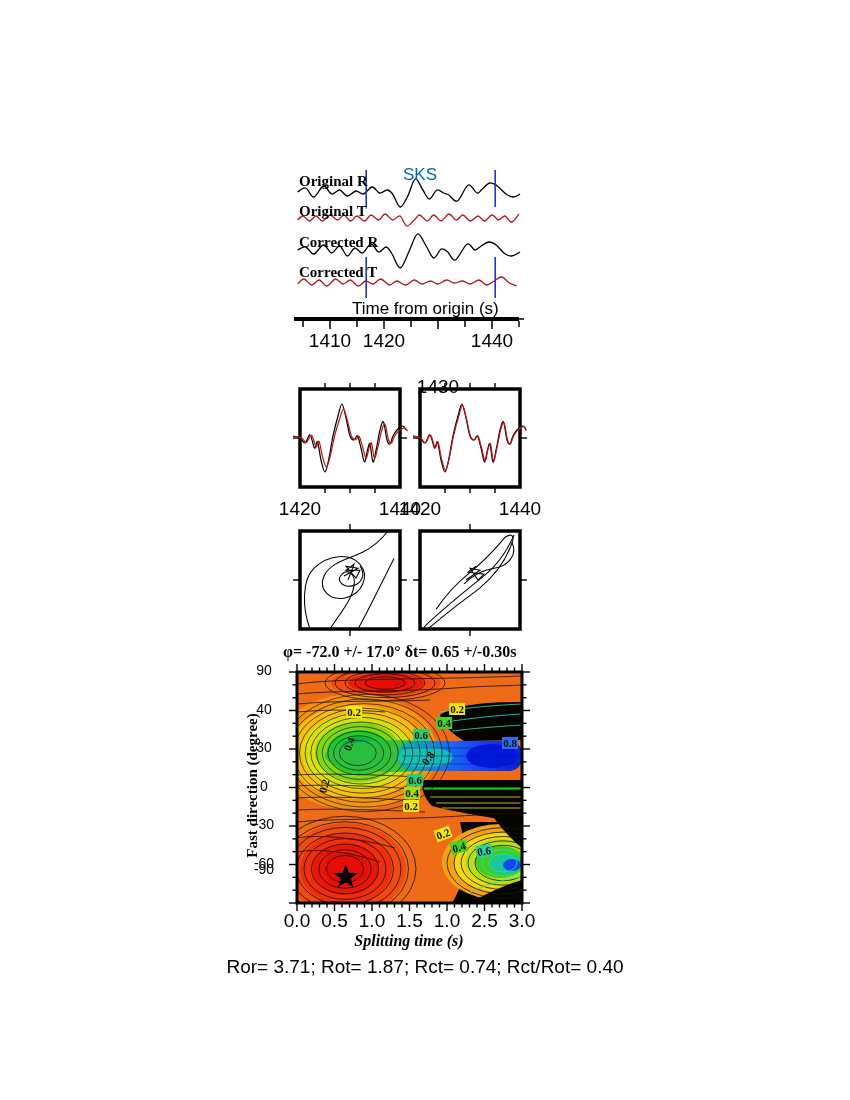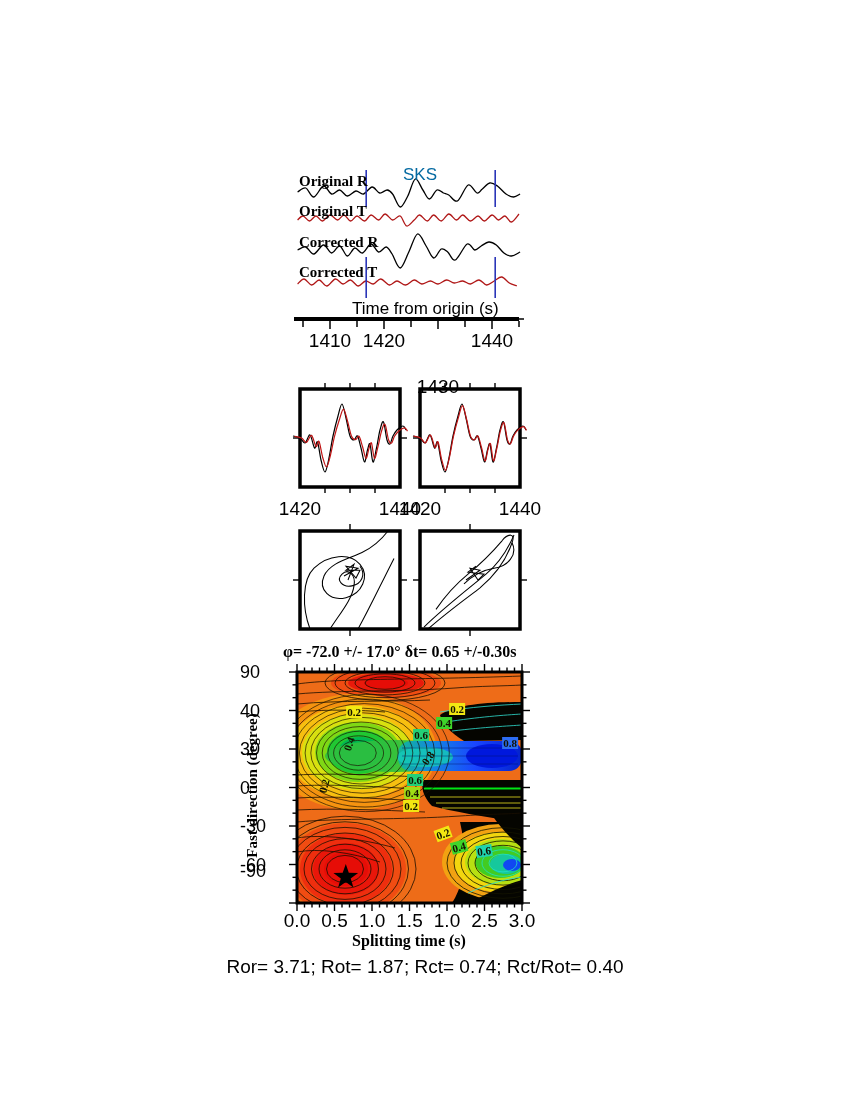--- a/index.html
+++ b/index.html
@@ -4,21 +4,21 @@
 <style>
   html,body{margin:0;padding:0;background:#ffffff;}
   #page{position:relative;width:850px;height:1100px;background:#ffffff;overflow:hidden;
         font-family:"Liberation Sans",sans-serif;color:#000;}
   .abs{position:absolute;}
   .sans{font-family:"Liberation Sans",sans-serif;}
   .serifb{font-family:"Liberation Serif",serif;font-weight:bold;}
   .hdr{width:850px;text-align:center;font-size:17px;white-space:pre;}
   .tracelab{font-family:"Liberation Serif",serif;font-weight:bold;font-size:15px;}
   .ticklab{font-size:19px;text-align:center;}
-  .yticklab{font-size:18px;text-align:left;}
+  .yticklab{font-size:14px;text-align:center;}
   .ctlab{position:absolute;font-family:"Liberation Serif",serif;font-weight:bold;font-size:11px;
          line-height:12px;padding:0 1px;color:#131200;transform-origin:center;}
   svg{position:absolute;left:0;top:0;}
 </style>
 </head>
 <body>
 
 <div id="page">
 
   <svg id="gfx" width="850" height="1100" viewBox="0 0 850 1100">
@@ -297,21 +297,21 @@
   <div class="abs tracelab" style="left:299px;top:203px;">Original T</div>
   <div class="abs tracelab" style="left:299px;top:234px;text-align:center;">Corrected R</div>
   <div class="abs tracelab" style="left:299px;top:264px;">Corrected T</div>
 
   <div class="abs sans" style="left:352px;top:299px;font-size:17px;">Time from origin (s)</div>
 
   <div class="abs serifb" style="left:283px;top:643px;font-size:16px;white-space:pre;">φ= -72.0 +/- 17.0° δt= 0.65 +/-0.30s</div>
 
   <div class="abs serifb" style="left:162px;top:777px;font-size:15px;width:180px;text-align:center;transform:rotate(-90deg);transform-origin:center;">Fast direction (degree)</div>
 
-  <div class="abs serifb" style="left:309px;top:932px;font-size:16px;width:200px;text-align:center;">Splitting time (s)</div>
+  <div class="abs serifb" style="left:309px;top:932px;font-size:16px;width:200px;text-align:center;font-style:italic;">Splitting time (s)</div>
 
   <div class="abs sans" style="top:956px;width:850px;text-align:center;font-size:19px;">Ror= 3.71; Rot= 1.87; Rct= 0.74; Rct/Rot= 0.40</div>
 
   <div id="labels-layer">
       <div class="abs ticklab" style="left:308px;top:330px;width:44px;">1410</div>
       <div class="abs ticklab" style="left:362px;top:330px;width:44px;">1420</div>
       <div class="abs ticklab" style="left:416px;top:330px;width:44px;margin-top:46px;">1430</div>
       <div class="abs ticklab" style="left:470px;top:330px;width:44px;">1440</div>
       <div class="abs ticklab" style="left:278px;top:498px;width:44px;">1420</div>
       <div class="abs ticklab" style="left:378px;top:498px;width:44px;">1440</div>

